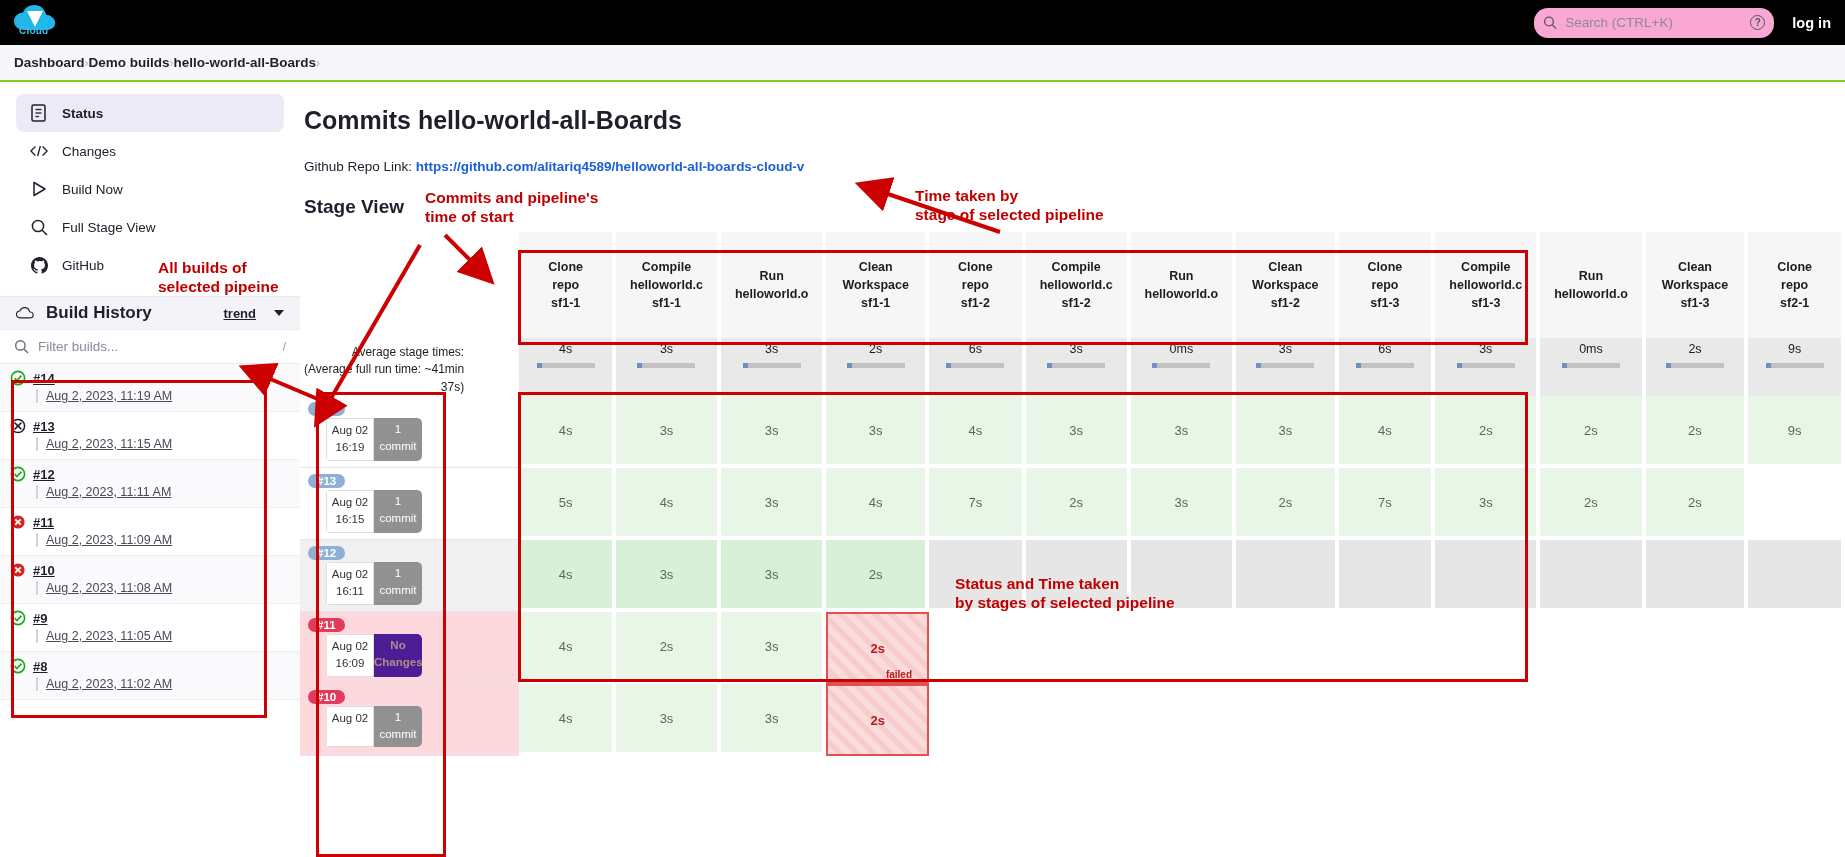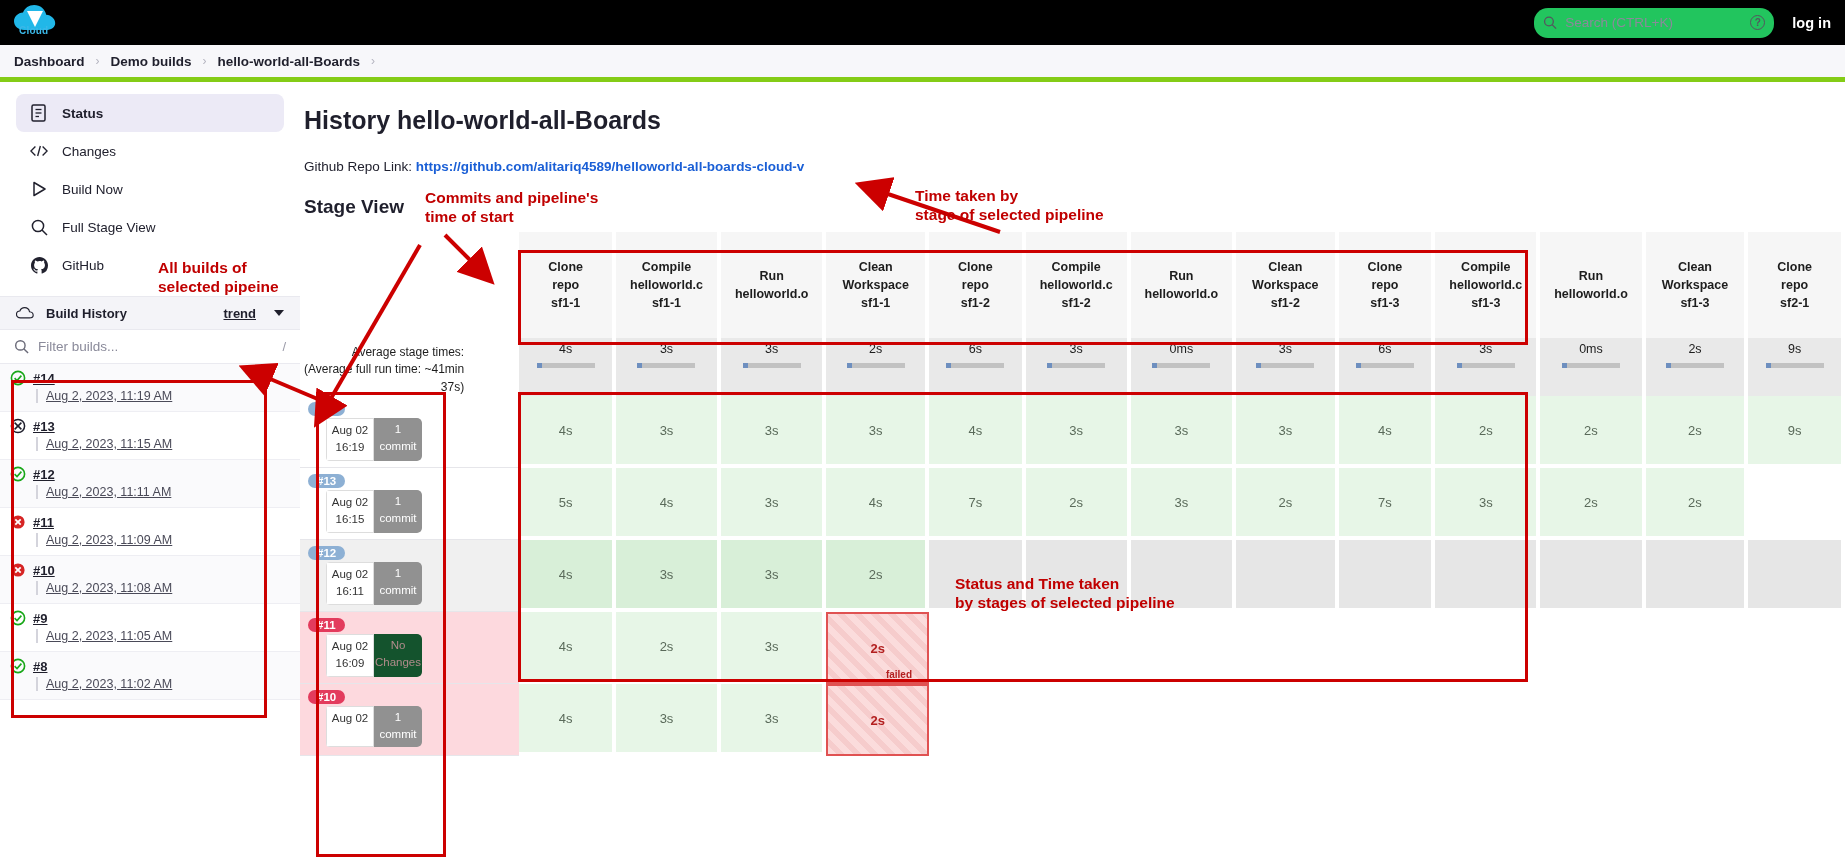--- a/index.html
+++ b/index.html
@@ -20,40 +20,40 @@
   .logo-cloud { position: absolute; left: 0; top: 2px; }
   .logo-text {
     position: absolute; left: 5px; top: 22px;
     font-size: 10px; font-weight: 700; color: #3bb8e8; letter-spacing: .2px;
   }
   .topbar-right {
     position: absolute; right: 14px; top: 0; height: 45px;
     display: flex; align-items: center; gap: 18px;
   }
   .searchbox {
-    width: 240px; height: 30px; background: #22c55e; border-radius: 14px;
+    width: 240px; height: 30px; background: #f9a8d4; border-radius: 14px;
     display: flex; align-items: center; padding: 0 9px; gap: 8px;
   }
   .searchbox input {
     border: none; outline: none; flex: 1;
     font-size: 13.5px; font-family: "Liberation Sans", sans-serif;
     color: #2b2b3b; background: transparent;
   }
   .searchbox input::placeholder { color: #8a8a9a; }
   .help-circle {
     width: 15px; height: 15px; border: 1.4px solid #55555f; border-radius: 50%;
     color: #55555f; font-size: 10px; line-height: 13px; text-align: center;
     flex: 0 0 auto; font-weight: 700;
   }
   .login { color: #fff; font-size: 14.5px; font-weight: 700; }
 
   
   .breadcrumb {
-    height: 37px; background: #f7f7fa; border-bottom: 5px solid #84cc16;
-    display: flex; align-items: center; padding-left: 14px; gap: 11px;
+    height: 37px; background: #f7f7fa; border-bottom: 2px solid #84cc16;
+    display: flex; align-items: center; padding-left: 14px; 
     font-size: 13.5px; color: #1f1f2c; font-weight: 600;
   }
   .crumb-sep { color: #b5b5c0; font-size: 12px; font-weight: 400; }
 
   
   .layout { display: flex; height: 775px; }
   .sidebar { width: 300px; flex: 0 0 300px; position: relative; }
   .content { flex: 1; position: relative; overflow: hidden; }
 
   
@@ -65,21 +65,21 @@
   }
   .nav-item.active { background: #eceaf6; font-weight: 700; }
   .nav-icn { width: 18px; height: 18px; flex: 0 0 18px;
              display: flex; align-items: center; justify-content: center; }
 
   .bh-header {
     margin-top: 12px; height: 34px; background: #f4f4f8;
     border-top: 1px solid #e9e9ef; border-bottom: 1px solid #e9e9ef;
     display: flex; align-items: center; padding: 0 16px; gap: 12px;
   }
-  .bh-title { font-size: 13px; font-weight: 700; color: #1f1f2c; flex: 1; }
+  .bh-title { font-size: 17px; font-weight: 700; color: #1f1f2c; flex: 1; }
   .bh-trend { font-size: 13px; font-weight: 700; color: #1f1f2c;
               text-decoration: underline; cursor: pointer; }
   .caret { width: 0; height: 0; border-left: 5px solid transparent;
            border-right: 5px solid transparent; border-top: 6px solid #1f1f2c;
            margin-left: 6px; }
 
   .filter-row { padding: 9px 14px; display: flex; align-items: center; gap: 9px; }
   .filter-row input {
     flex: 1; border: none; outline: none; font-size: 13.5px;
     font-family: "Liberation Sans", sans-serif; color: #2b2b3b;
@@ -162,21 +162,21 @@
   .pill-blue { background: #8db0d4; }
   .pill-red  { background: #e33b5d; }
   .commit-box { display: flex; margin: 1px 0 0 26px; width: 96px;
                 border-radius: 4px; overflow: hidden; }
   .commit-date { background: #fff; border: 1px solid #ddd; flex: 1;
                  text-align: center; font-size: 11.5px; color: #333;
                  padding: 3px 0; line-height: 1.5; }
   .commit-cnt { background: #919191; color: #fff; width: 48px; flex: 0 0 48px;
                 text-align: center; font-size: 11.5px; padding: 3px 0;
                 line-height: 1.5; border-radius: 0 5px 5px 0; }
-  .commit-cnt.nochg { background: #14532d; color: #b18b8b; }
+  .commit-cnt.nochg { background: #4c1d95; color: #b18b8b; font-weight: bold; }
 
   
   .ann { position: absolute; color: #c00000; font-weight: 700;
          font-size: 15.5px; line-height: 1.25; white-space: pre; z-index: 40; }
   .ann-box { position: absolute; border: 3px solid #cc0000; z-index: 35;
              pointer-events: none; }
   .ann-svg { position: absolute; left: 0; top: 0; width: 1845px; height: 857px;
              z-index: 38; pointer-events: none; }
 </style>
 </head>
@@ -340,21 +340,21 @@
             <svg width="16" height="16" viewBox="0 0 16 16">
               <circle cx="8" cy="8" r="6.6" fill="none" stroke="#18a718" stroke-width="1.6"></circle>
               <polyline points="4.6,8.2 7,10.5 11.4,5.6" fill="none" stroke="#18a718" stroke-width="1.6"></polyline>
             </svg>
             <span class="build-num">#8</span>
           </div><div class="build-date">Aug 2, 2023, 11:02 AM</div></div>
       </div>
   </div>
 
   <div class="content">
-    <div class="page-title">History hello-world-all-Boards</div>
+    <div class="page-title">Commits hello-world-all-Boards</div>
     <div class="repo-line">
       <span>Github Repo Link:</span>
       <a href="#">https://github.com/alitariq4589/helloworld-all-boards-cloud-v</a>
     </div>
     <div class="stage-view-title">Stage View</div>
 
     <div class="stage-wrap">
       <table class="stage-table" id="stage-table">
           <tbody>
             <tr>

